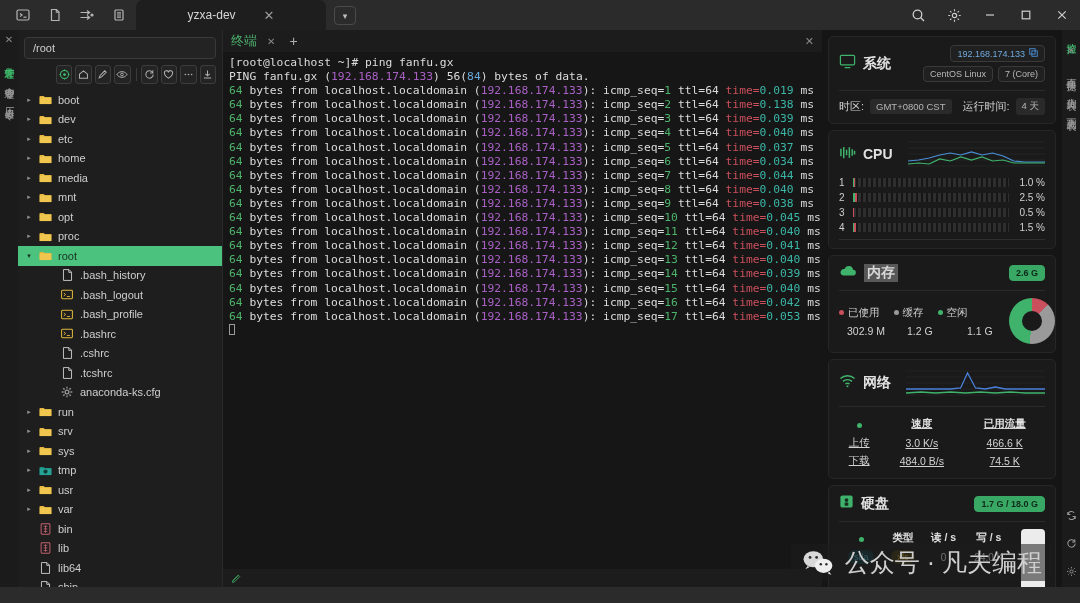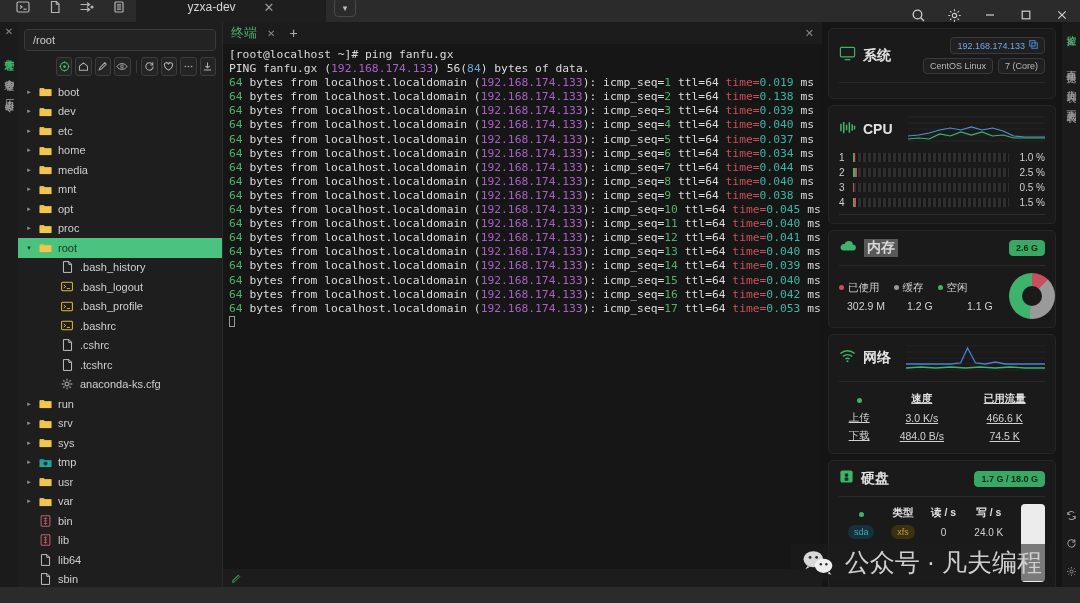--- a/index.html
+++ b/index.html
@@ -6,21 +6,21 @@
   body {
     width:1080px; height:603px; overflow:hidden;
     background:#1b1b1b;
     font-family:"Liberation Sans", sans-serif;
     color:#c8c8c8;
     -webkit-font-smoothing:antialiased;
   }
   .app { width:1080px; height:603px; display:flex; flex-direction:column; position:relative; }
 
   
-  .titlebar { height:22px; background:#2b2b2b; display:flex; align-items:flex-end; position:relative; flex:none; }
+  .titlebar { height:30px; background:#2b2b2b; display:flex; align-items:flex-end; position:relative; flex:none; }
   .tb-icons { display:flex; align-items:center; height:30px; padding-left:14px; gap:14px; }
   .tb-ic { width:18px; height:18px; display:flex; align-items:center; justify-content:center; color:#b5b5b5; }
   .tb-ic svg { display:block; }
   .tab-main {
     height:30px; min-width:190px; background:#1e1e1e; display:flex; align-items:center;
     justify-content:center; gap:28px; padding:0 14px; border-top-left-radius:7px; border-top-right-radius:7px;
     margin-left:8px; position:relative;
   }
   .tab-main .ttl { font-size:12px; color:#d6d6d6; }
   .tab-x { font-size:13px; color:#9a9a9a; line-height:1; }
@@ -609,20 +609,27 @@
                   </svg>
               </span>
             </span>
             <span class="chiprow">
               <span class="chip">CentOS Linux</span>
               <span class="chip">7 (Core)</span>
             </span>
           </span>
         </div>
         <div class="hr"></div>
+        <div class="kv">
+          <span class="k">时区:</span>
+          <span class="v">GMT+0800  CST</span>
+          <span class="spacer"></span>
+          <span class="k">运行时间:</span>
+          <span class="v">4 天</span>
+        </div>
       </div>
 
       <div class="card">
         <div class="card-hd">
           <span>
             <svg width="17" height="15" viewBox="0 0 18 16">
                 <path d="M2 4v8M5 2v12M8 5v6M11 2.5v11M14 4.5v7M16.5 6v4" stroke="#3fb36c" stroke-width="1.6"></path>
               </svg>
           </span>
           <span class="card-ttl">CPU</span>

